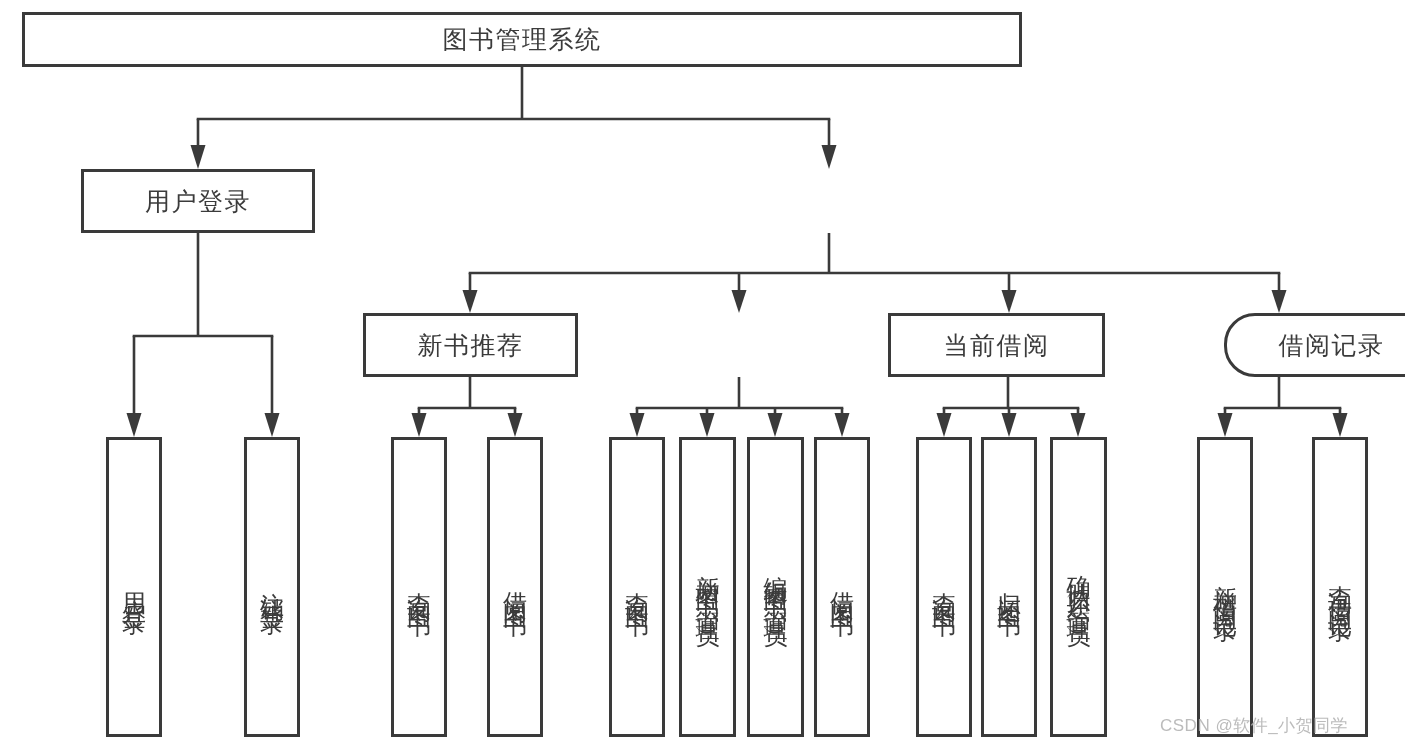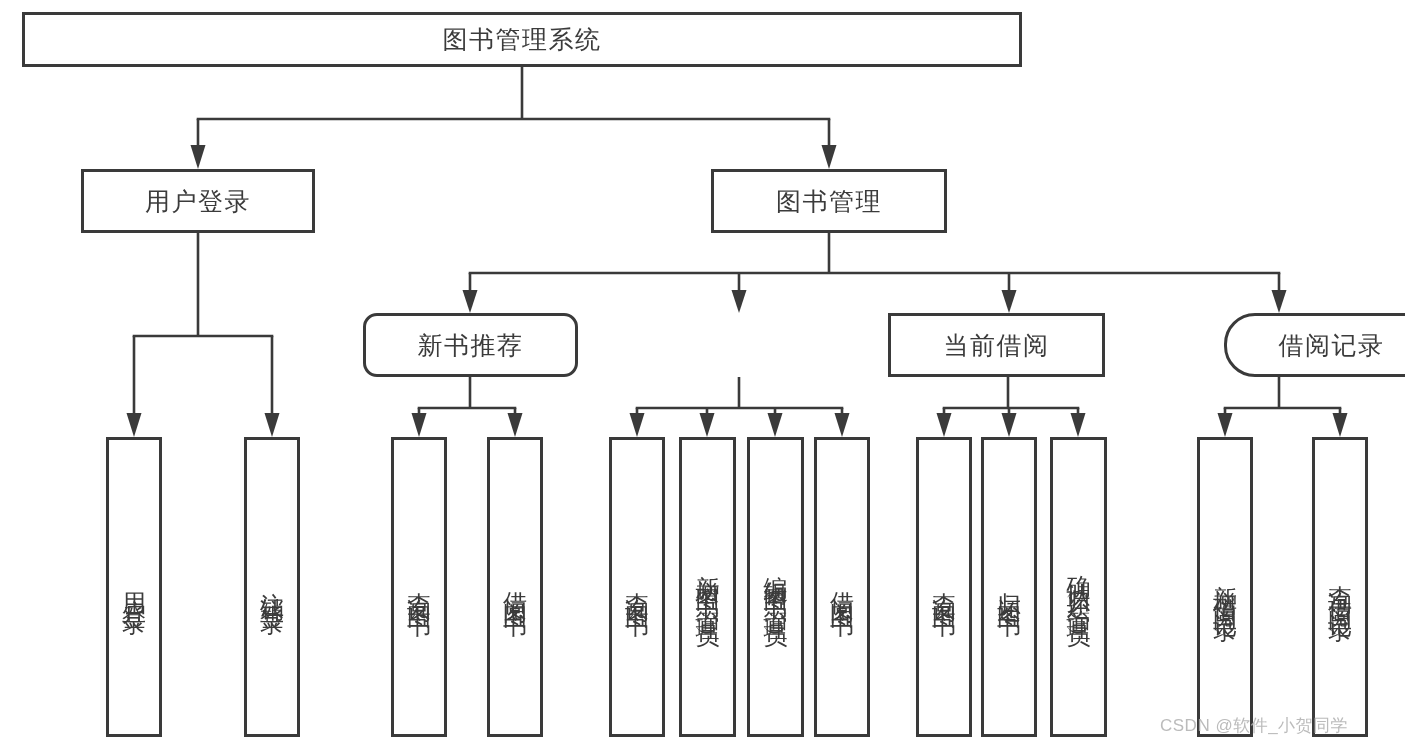--- a/index.html
+++ b/index.html
@@ -104,23 +104,22 @@
       <line x1="1225" y1="408" x2="1225" y2="418"></line>
       <line x1="1340" y1="408" x2="1340" y2="418"></line>
       <polygon points="1217.5,413 1232.5,413 1225,437"></polygon>
       <polygon points="1332.5,413 1347.5,413 1340,437"></polygon>
     </g>
   </svg>
 
   <div class="box h-box" style="left:22px; top:12px; width:1000px; height:55px;">图书管理系统</div>
 
   <div class="box h-box" style="left:81px; top:169px; width:234px; height:64px;">用户登录</div>
-  <div class="box h-box" style="left:711px; top:169px; width:236px; height:64px;">图书管理</div>
 
-  <div class="box h-box" style="left:363px; top:313px; width:215px; height:64px;border-radius:14px;">新书推荐</div>
+  <div class="box h-box" style="left:363px; top:313px; width:215px; height:64px;">新书推荐</div>
   <div class="box h-box" style="left:888px; top:313px; width:217px; height:64px;">当前借阅</div>
   <div class="box h-box" style="left:1224px; top:313px; width:215px; height:64px;border-radius:31px;">借阅记录</div>
 
   <div class="box leaf" style="left:106px; top:437px; width:56px; height:300px;">用户登录</div>
   <div class="box leaf" style="left:244px; top:437px; width:56px; height:300px;">注销登录</div>
 
   <div class="box leaf" style="left:391px; top:437px; width:56px; height:300px;">查询图书</div>
   <div class="box leaf" style="left:487px; top:437px; width:56px; height:300px;">借阅图书</div>
 
   <div class="box leaf" style="left:609px; top:437px; width:56px; height:300px;">查询图书</div>

